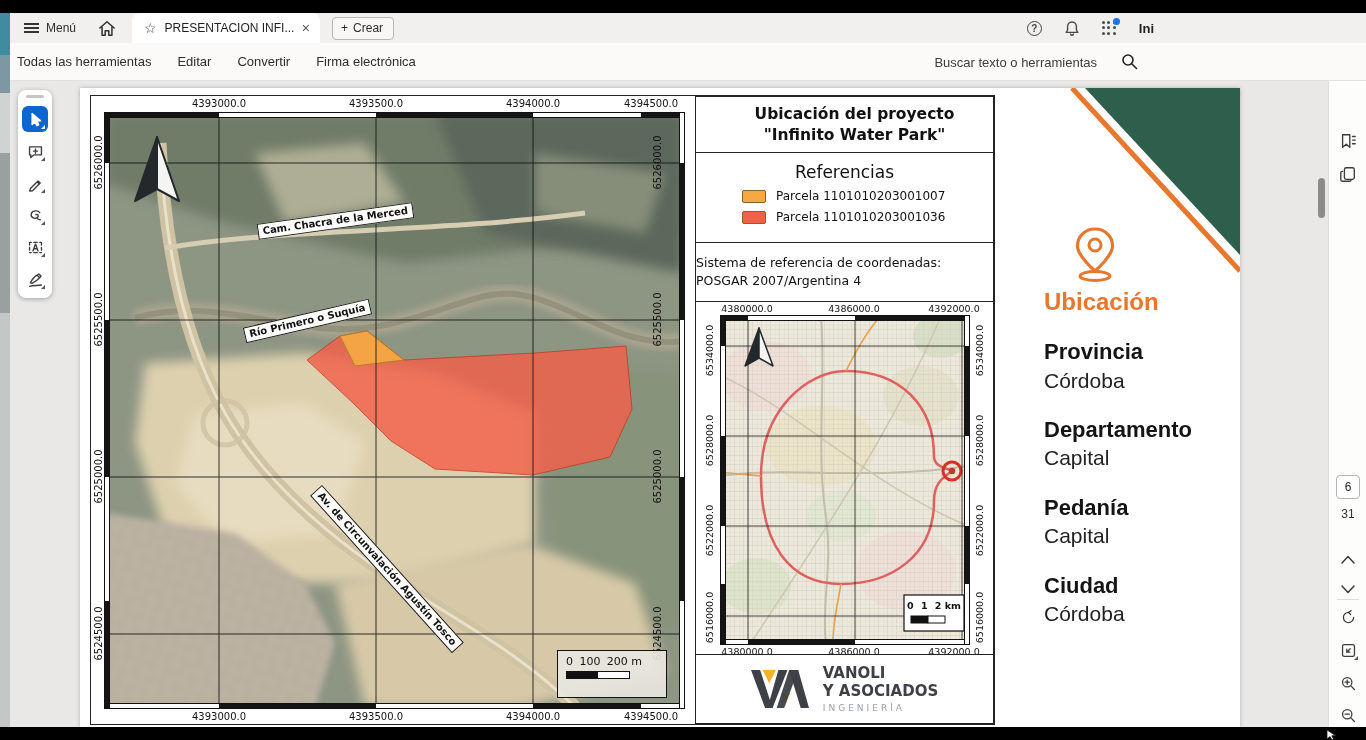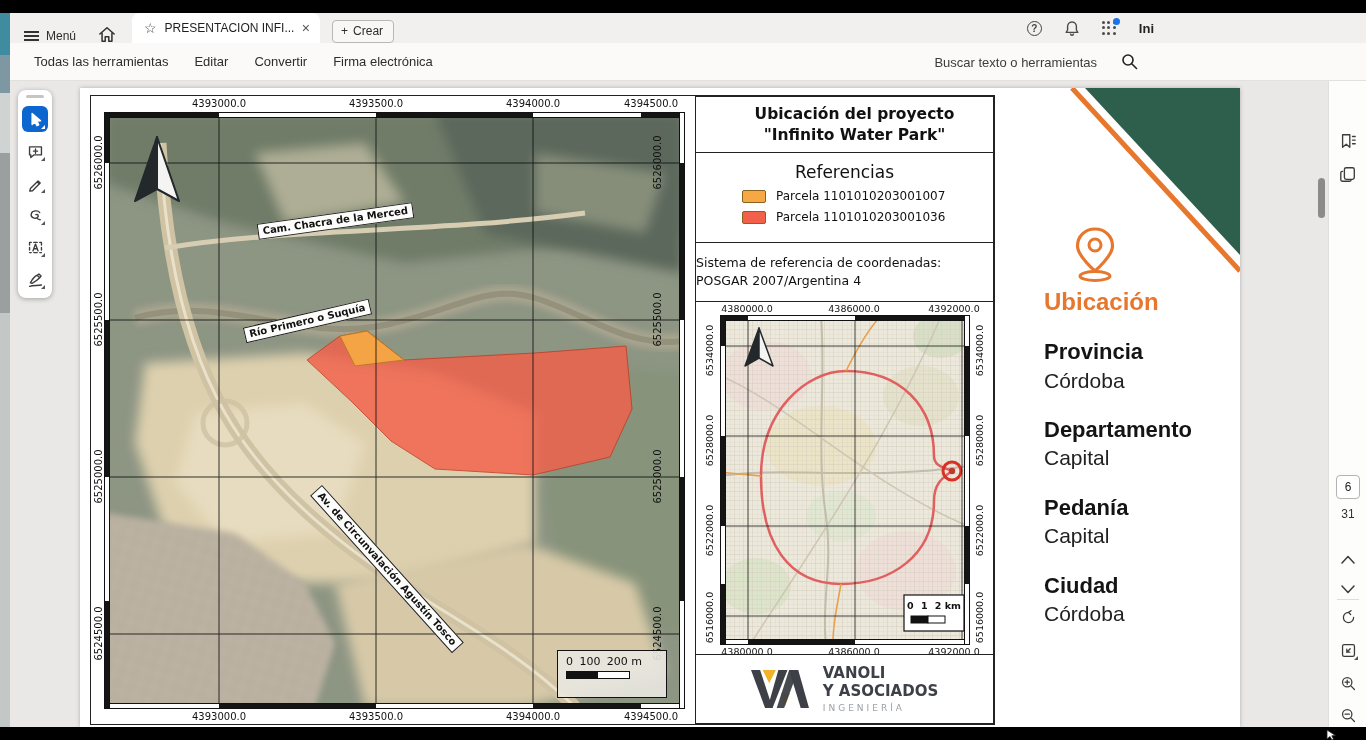--- a/index.html
+++ b/index.html
@@ -7,21 +7,21 @@
   #stage{position:relative;width:1366px;height:740px;overflow:hidden;
          font-family:"Liberation Sans",sans-serif;background:#e9e8e6;}
   .abs{position:absolute;}
 
   
   #bar-top{left:0;top:0;width:1366px;height:13px;background:#000;}
   #bar-bottom{left:0;top:727px;width:1366px;height:13px;background:#000;}
   #desktop-strip{left:0;top:13px;width:10px;height:714px;
     background:linear-gradient(#3f8ba0 0 42px,#7d98a3 42px 80px,#cfd3d2 80px 140px,#9aa0a0 140px 300px,#c3c7c6 300px 100%);}
 
-  #tabbar{left:10px;top:13px;width:1356px;height:30px;background:#f1f0ee;display:flex;align-items:flex-end;}
+  #tabbar{left:10px;top:13px;width:1356px;height:30px;background:#f1f0ee;display:flex;align-items:center;}
   .hamburger{width:15px;height:11px;display:inline-block;position:relative;}
   .hamburger::before{content:"";position:absolute;left:0;top:0;width:100%;height:2px;background:#333;
      box-shadow:0 4px 0 #333,0 8px 0 #333;}
   #menu-btn{display:flex;gap:7px;align-items:center;margin-left:14px;font-size:12px;color:#2d2d2d;cursor:default;}
   #home-btn{margin-left:22px;display:flex;align-items:center;}
   .tab{margin-left:16px;height:30px;background:#fff;border-radius:8px 8px 0 0;display:flex;align-items:center;
        padding:0 10px 0 12px;gap:8px;font-size:12px;color:#1f1f1f;width:188px;}
   .tab .star{font-size:14px;color:#444;}
   .tab .title{white-space:nowrap;overflow:hidden;flex:1;}
   .tab .close{color:#555;font-size:14px;}
@@ -31,21 +31,21 @@
   .qmark{width:15px;height:15px;border:1.5px solid #444;border-radius:50%;font-size:10px;color:#444;
       display:flex;align-items:center;justify-content:center;font-weight:bold;}
   .appgrid{position:relative;width:15px;height:15px;display:grid;grid-template-columns:repeat(3,1fr);gap:2px;}
   .appgrid i{width:3px;height:3px;background:#4a4a4a;border-radius:50%;}
   .appgrid .badge{position:absolute;right:-3px;top:-3px;width:7px;height:7px;background:#1a73e8;border-radius:50%;}
   #account-label{font-size:13px;font-weight:bold;color:#222;}
 
   #toolbar{left:10px;top:43px;width:1356px;height:38px;background:#fbfaf9;border-bottom:1px solid #e3e1de;
       display:flex;align-items:center;}
   #toolbar .titem{font-size:13px;color:#2d2d2d;margin-left:26px;}
-  #toolbar .titem:first-child{margin-left:24px;}
+  #toolbar .titem:first-child{margin-left:7px;}
   #search-box{position:absolute;right:228px;display:flex;align-items:flex-end;gap:24px;font-size:13px;color:#3c3c3c;}
 
   
   #quick-tools{left:18px;top:90px;width:34px;background:#fff;border-radius:8px;padding:5px 0 6px;
      box-shadow:0 1px 5px rgba(0,0,0,.3);display:flex;flex-direction:column;align-items:center;gap:6px;z-index:5;}
   #quick-tools .handle{width:18px;height:3px;border-radius:2px;background:#c7c5c2;margin-bottom:2px;}
   .tool{width:26px;height:26px;border-radius:6px;display:flex;align-items:center;justify-content:center;position:relative;}
   .tool svg{stroke:#3c3c3c;fill:none;stroke-width:1.6;stroke-linejoin:round;stroke-linecap:round;}
   .tool.active{background:#0d66d0;}
   .tool.active svg{stroke:#fff;fill:#fff;}

